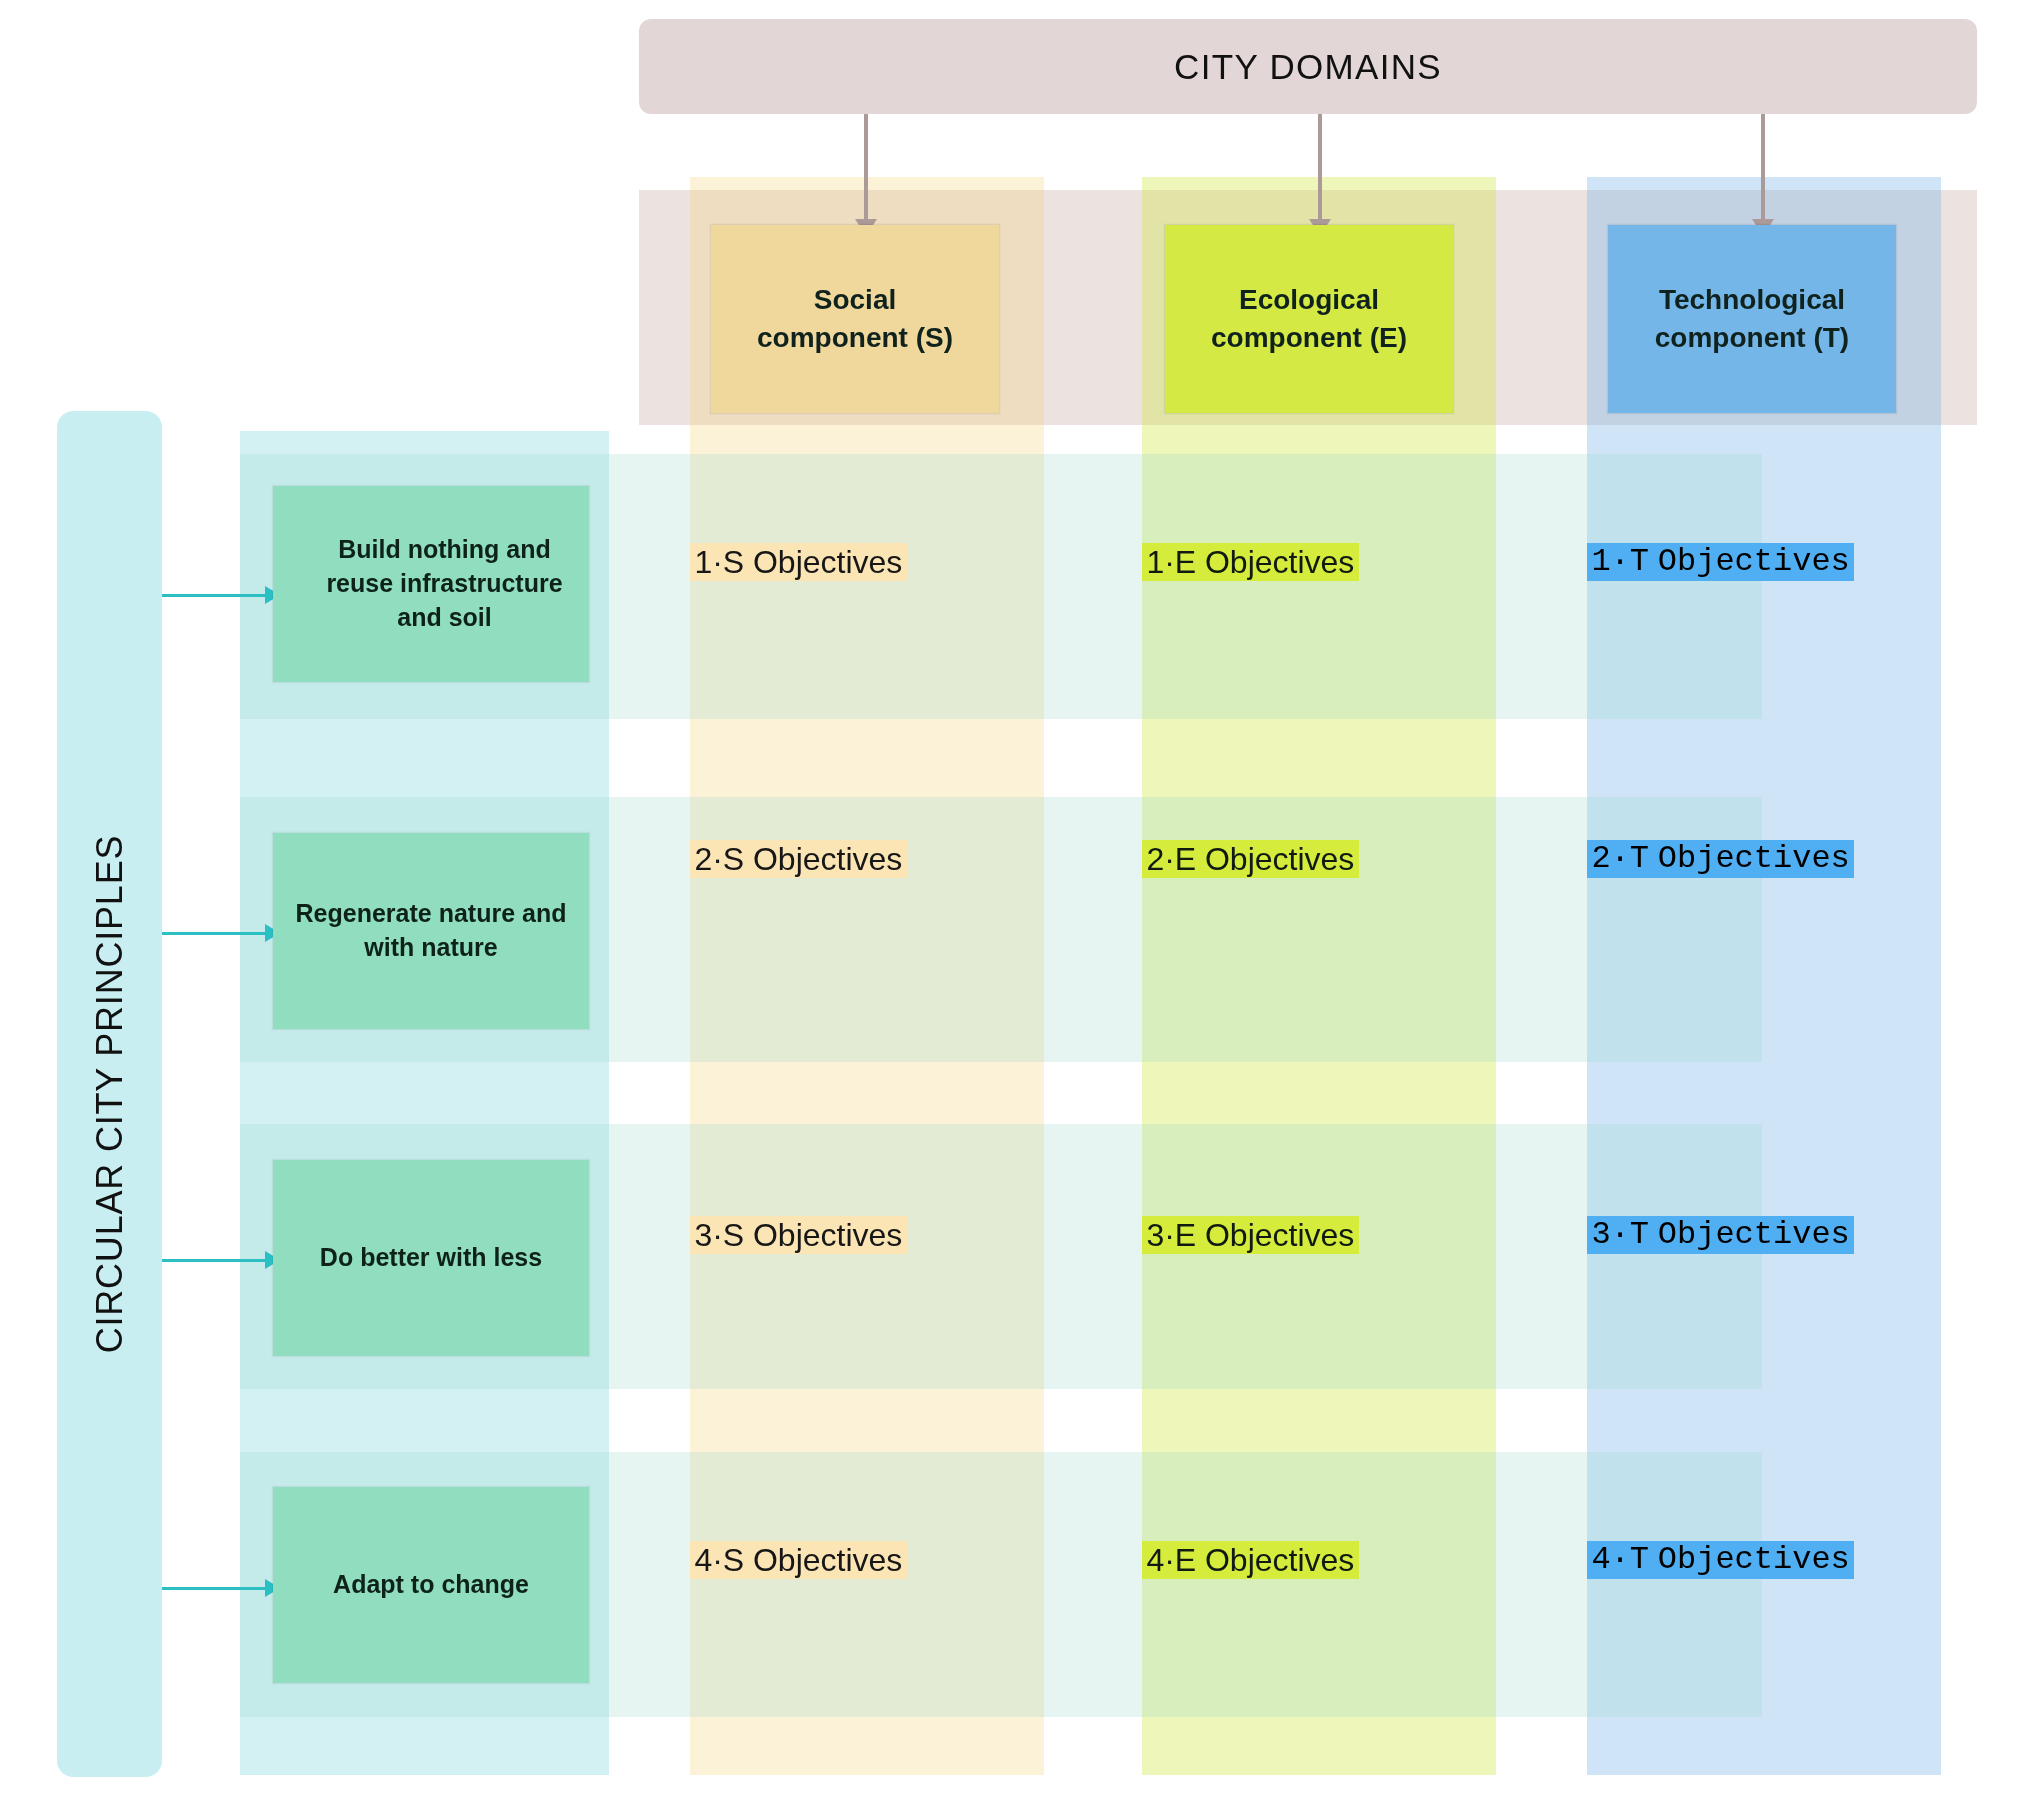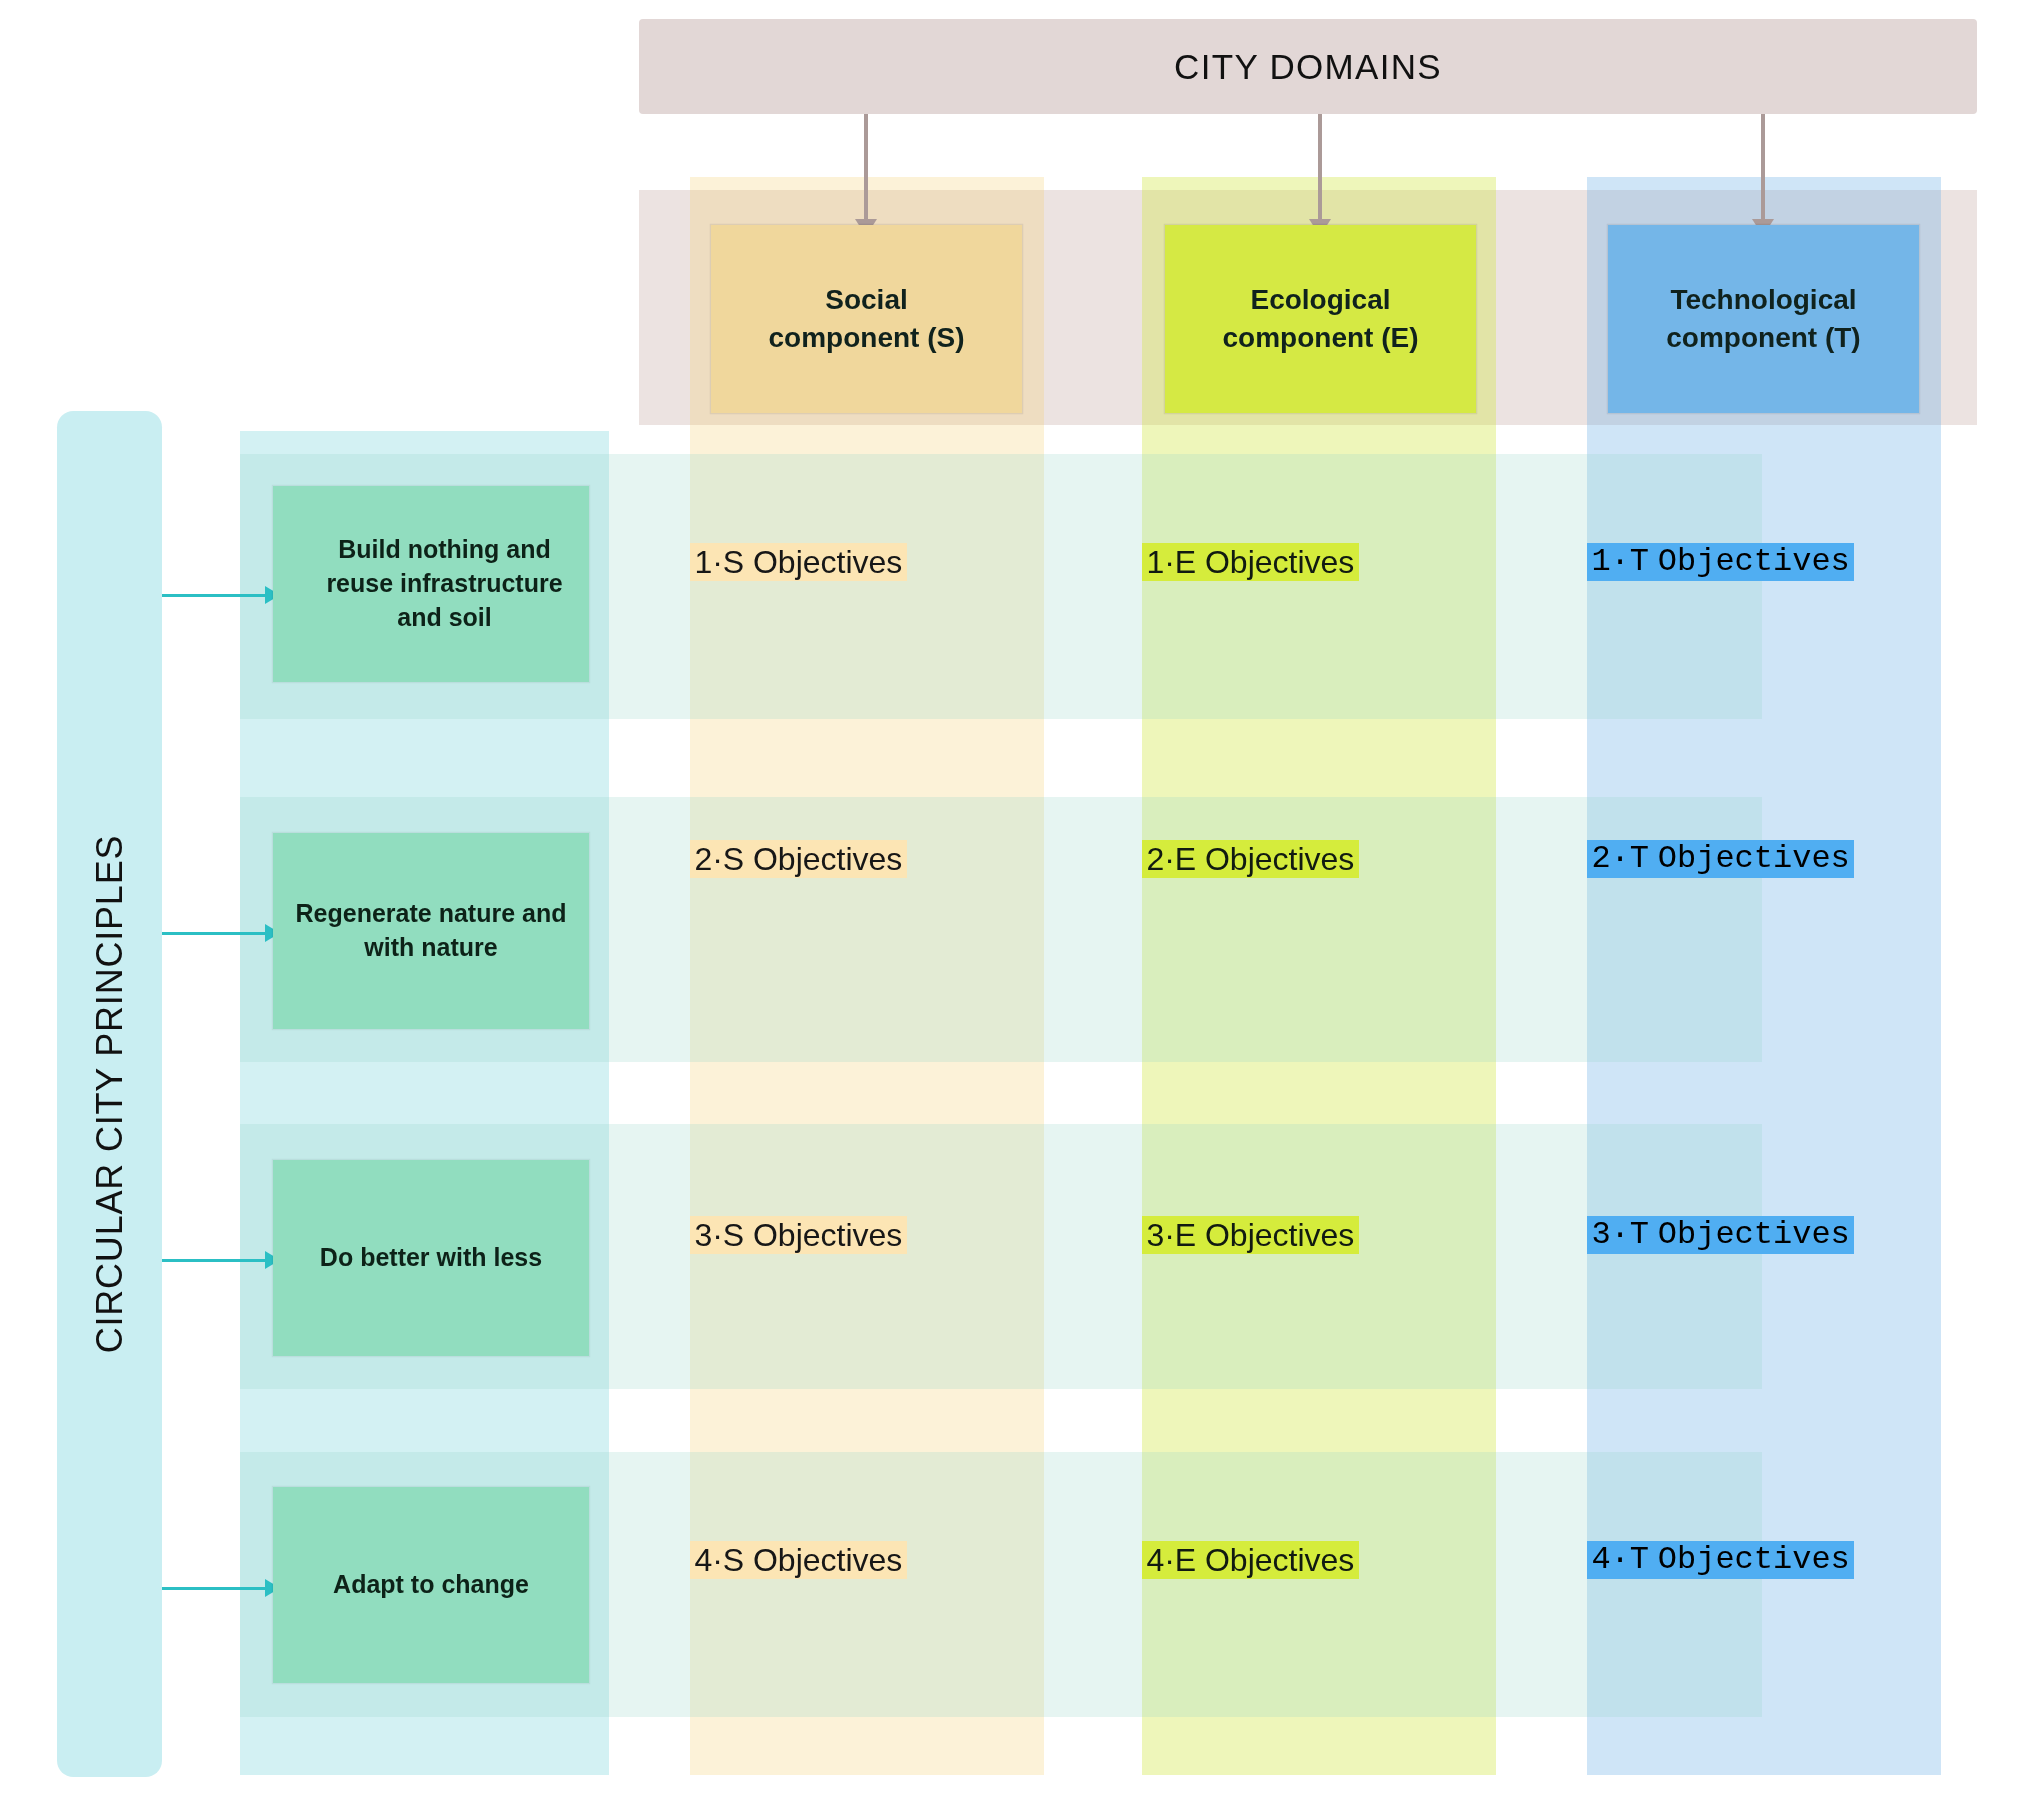--- a/index.html
+++ b/index.html
@@ -50,39 +50,39 @@
     position:absolute;left:50%;top:50%;
     transform:translate(-50%,-50%) rotate(-90deg);
     white-space:nowrap;
     font-size:36px;letter-spacing:0.8px;color:#111;
     font-family:"Liberation Sans","DejaVu Sans",sans-serif;
   }
 
   
   .title-box{
     position:absolute;left:639px;top:19px;width:1338px;height:95px;
-    background:#e2d7d6;border-radius:4px;
+    background:#e2d7d6;border-radius:12px;
     display:flex;align-items:center;justify-content:center;
     font-size:35px;letter-spacing:1.3px;color:#111;
   }
 
   
   .down-arrow{position:absolute;width:3.8px;background:#ab9a98;}
   .down-arrow::after{
     content:"";position:absolute;left:-9.5px;bottom:-16.4px;
     border-left:11.4px solid transparent;border-right:11.4px solid transparent;
     border-top:17.7px solid #ab9a98;
   }
   .down-arrow.a1{left:864px;top:114px;height:106px;}
   .down-arrow.a2{left:1318px;top:114px;height:106px;}
   .down-arrow.a3{left:1761px;top:114px;height:106px;}
 
   
   .comp-box{
-    position:absolute;top:225px;width:311px;height:188px;
+    position:absolute;top:225px;width:288px;height:188px;
     display:flex;align-items:center;justify-content:center;text-align:center;
     font-weight:bold;font-size:28px;line-height:1.35;color:#10221d;
     box-shadow:0 0 0 1.3px rgba(0,0,0,.07);
   }
   .comp-box.s{left:711px;background:#f0d79c;}
   .comp-box.e{left:1165px;background:#d5e944;}
   .comp-box.t{left:1608px;background:#74b6e8;}
 
   
   .prin-box{

